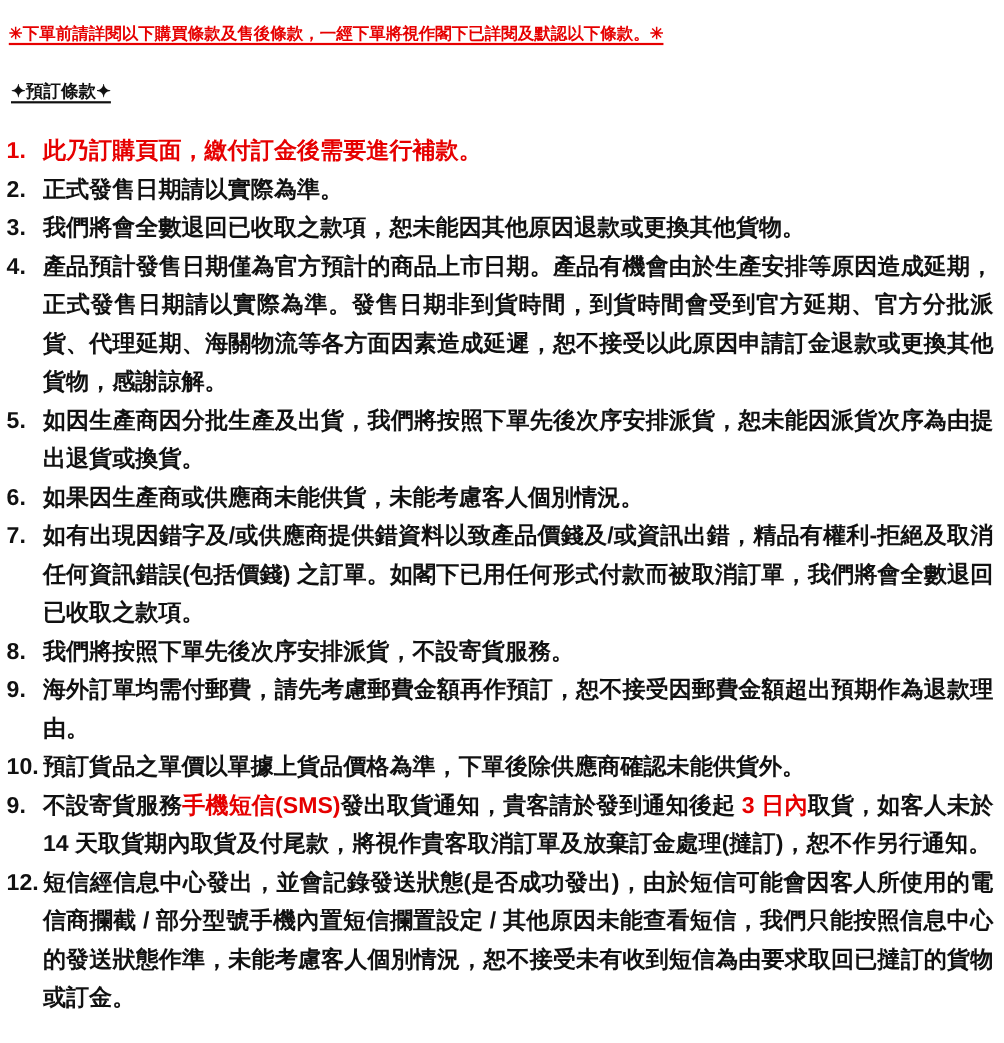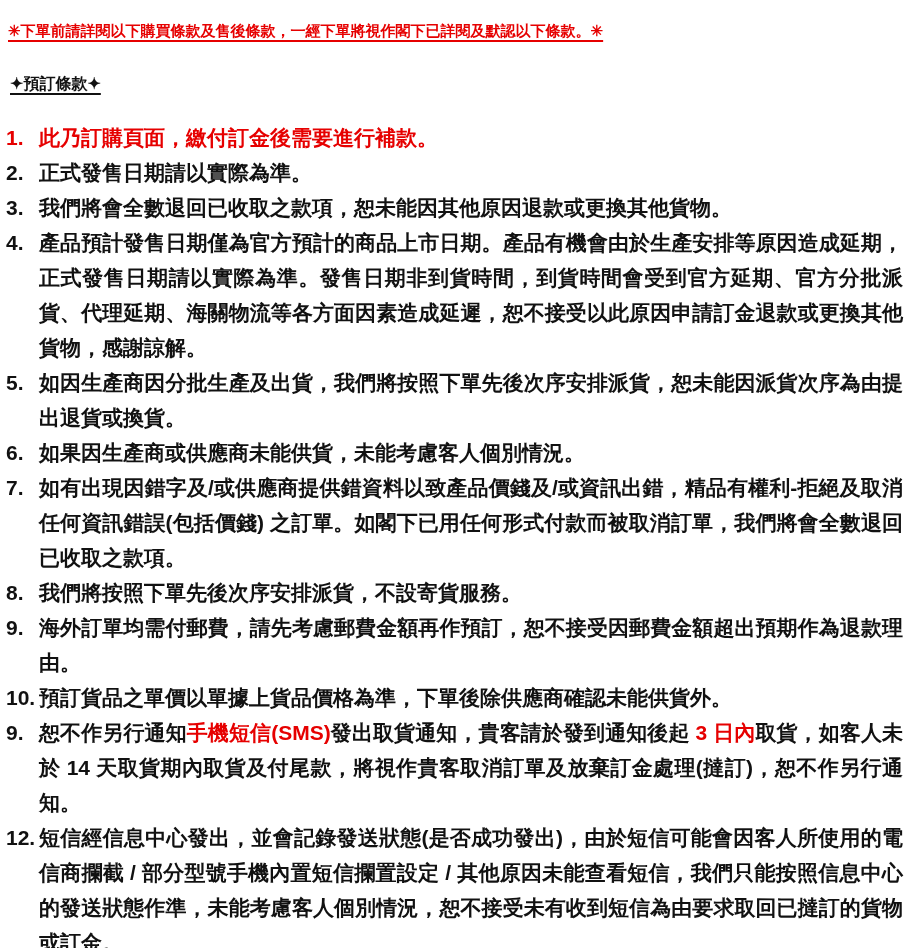--- a/index.html
+++ b/index.html
@@ -110,20 +110,20 @@
       <li>
         <span class="num">9.</span>
         <span class="txt"><span class="seg">海外訂單均需付郵費，請先考慮郵費金額再作預訂，恕不接受因郵費金額超出預期作為退款理由。</span></span>
       </li>
       <li>
         <span class="num">10.</span>
         <span class="txt"><span class="seg">預訂貨品之單價以單據上貨品價格為準，下單後除供應商確認未能供貨外。</span></span>
       </li>
       <li>
         <span class="num">9.</span>
-        <span class="txt"><span class="seg">恕不作另行通知</span><span class="seg red-u">手機短信(SMS)</span><span class="seg">發出取貨通知，貴客請於發到通知後起 </span><span class="seg red-u">3 日內</span><span class="seg">取貨，如客人未於 14 天取貨期內取貨及付尾款，將視作貴客取消訂單及放棄訂金處理(撻訂)，恕不作另行通知。</span></span>
+        <span class="txt"><span class="seg">不設寄貨服務</span><span class="seg red-u">手機短信(SMS)</span><span class="seg">發出取貨通知，貴客請於發到通知後起 </span><span class="seg red-u">3 日內</span><span class="seg">取貨，如客人未於 14 天取貨期內取貨及付尾款，將視作貴客取消訂單及放棄訂金處理(撻訂)，恕不作另行通知。</span></span>
       </li>
       <li>
         <span class="num">12.</span>
         <span class="txt"><span class="seg">短信經信息中心發出，並會記錄發送狀態(是否成功發出)，由於短信可能會因客人所使用的電信商攔截 / 部分型號手機內置短信攔置設定 / 其他原因未能查看短信，我們只能按照信息中心的發送狀態作準，未能考慮客人個別情況，恕不接受未有收到短信為由要求取回已撻訂的貨物或訂金。</span></span>
       </li>
     </ol>
 </div>
 
 </body></html>

